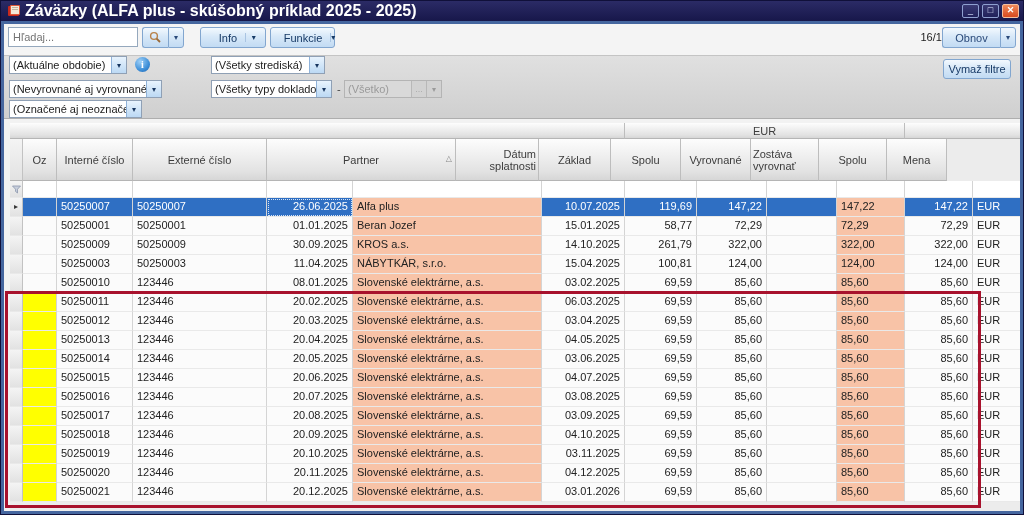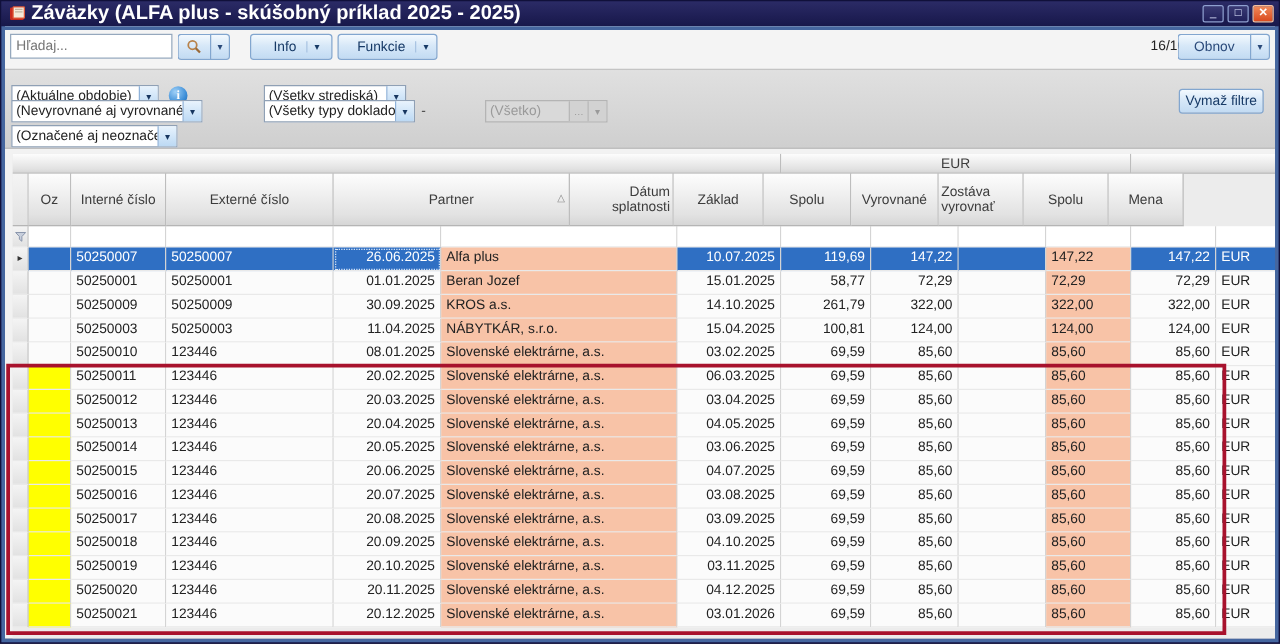--- a/index.html
+++ b/index.html
@@ -34,40 +34,40 @@
   .split .seg{border-radius:0;border:1px solid #82a6cf;background:linear-gradient(#f3f9fe,#d7e8f8 45%,#c2dbf3);
     display:flex;align-items:center;justify-content:center;cursor:pointer;color:#2a4a7a;}
   .split .seg.main{border-radius:3px 0 0 3px;border-right:none;}
   .split .seg.arrow{border-radius:0 3px 3px 0;width:16px;font-size:8px;}
   .search-split{left:138px;}
   .search-split .seg.main{width:26px;}
   .drop-btn{position:absolute;top:6px;height:21px;display:flex;}
   .drop-btn .lbl{padding:0 8px 0 14px;display:flex;align-items:center;}
   .drop-btn .ar{width:16px;display:flex;align-items:center;justify-content:center;font-size:8px;border-left:1px solid #a9c4e2;}
   .info-btn{left:196px;width:66px;}
-  .funkcie-btn{left:266px;width:80px;}
+  .funkcie-btn{left:266px;width:65px;}
   .rec-count{position:absolute;right:72px;top:10px;color:#222;}
   .obnov-split{right:4px;left:auto;}
   .obnov-split .seg.main{width:58px;border-radius:3px 0 0 3px;}
   
   .filterpanel{position:absolute;top:34px;left:0;right:0;height:64px;background:linear-gradient(#e0e0e0,#cfcfcf);
     border-top:1px solid #c4c4c4;border-bottom:1px solid #aeaeae;padding-left:5px;}
   .frow{position:absolute;left:5px;right:5px;height:18px;}
-  .fr1{top:12px;padding-left:18px;} .fr2{top:24px;} .fr3{top:44px;}
+  .fr1{top:0;padding-left:18px;} .fr2{top:24px;} .fr3{top:44px;}
   .combo{position:absolute;height:18px;display:flex;background:#fff;border:1px solid #8fa0b5;}
   .combo .ct{flex:1;padding:2px 3px 0 3px;white-space:nowrap;overflow:hidden;color:#222;}
   .combo .cbtn{width:15px;display:flex;align-items:center;justify-content:center;font-size:8px;color:#17355f;
     background:linear-gradient(#e8f3fd,#bcd9f4);border-left:1px solid #8fb2d9;cursor:pointer;}
   .cb-obdobie{left:0;width:118px;}
   .cb-strediska{left:202px;width:114px;}
   .cb-stav{left:0;width:153px;}
   .cb-typy{left:202px;width:121px;}
   .cb-oznacene{left:0;width:133px;}
   .dash-sep{position:absolute;left:328px;top:3px;color:#444;}
-  .combo.disabled{left:335px;width:98px;background:#d9d9d9;border-color:#b4b4b4;margin-left:44px;}
+  .combo.disabled{left:335px;width:98px;background:#d9d9d9;border-color:#b4b4b4;}
   .combo.disabled .ct{color:#9a9a9a;}
   .combo.disabled .cbtn{background:#d2d2d2;border-left:1px solid #b8b8b8;color:#9a9a9a;font-size:8px;}
   .info-circle{position:absolute;left:126px;top:1px;width:15px;height:15px;border-radius:50%;
     background:radial-gradient(circle at 35% 30%,#9fd0f7,#3e8fd8 60%,#1c62ad);color:#fff;font-weight:bold;
     font-size:10px;text-align:center;line-height:15px;font-family:"Liberation Serif",serif;cursor:pointer;}
   .vymaz-btn{position:absolute;right:4px;top:3px;width:68px;height:20px;}
   
   .grid{position:absolute;top:102px;left:6px;right:0;bottom:0;background:#ececec;overflow:hidden;}
   .trow{display:flex;height:19px;}
   .cell{border-right:1px solid #d4d4d4;border-bottom:1px solid #e9e9e9;padding:2px 4px 0 4px;

